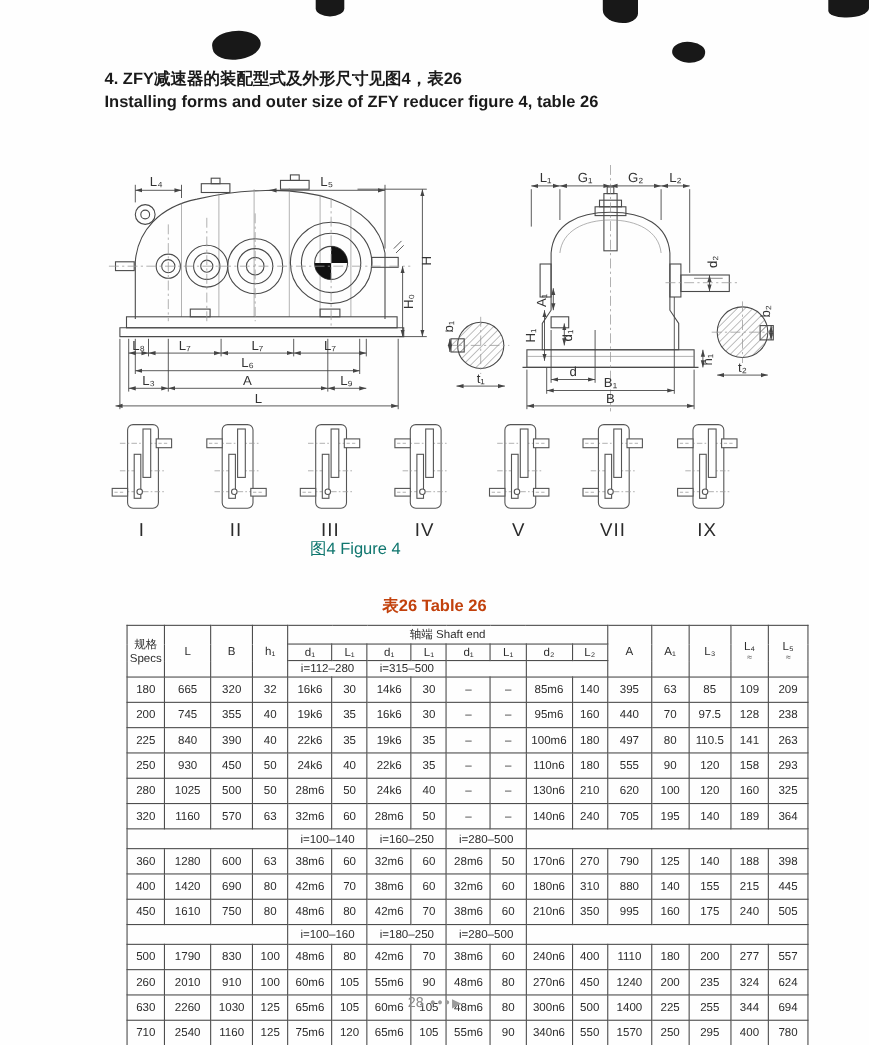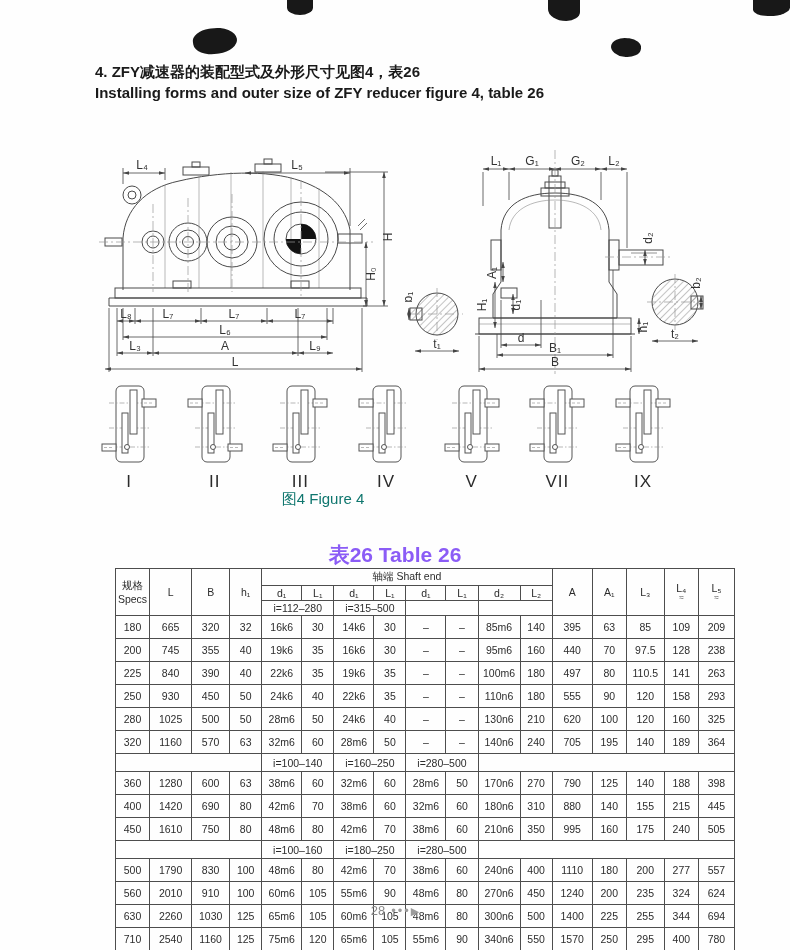--- a/index.html
+++ b/index.html
@@ -12,21 +12,21 @@
   .a3{left:548px;top:0;width:32px;height:21px;border-radius:0 0 45% 60%;}
   .a4{left:611px;top:38px;width:30px;height:19px;border-radius:55% 45% 55% 50%;transform:rotate(7deg);}
   .a5{left:753px;top:0;width:37px;height:16px;border-radius:0 0 55% 40%;}
   .title{position:absolute;left:95px;top:61px;font-size:15px;font-weight:bold;color:#1a1a1a;line-height:1.4;}
   .figure-row{position:absolute;left:95px;top:142px;width:610px;display:flex;justify-content:space-between;}
   svg text{font-family:"Liberation Sans",sans-serif;font-size:12px;fill:#333;}
   .forms-row{position:absolute;left:100px;top:383px;width:572px;display:flex;justify-content:space-between;}
   .form-item{display:flex;flex-direction:column;align-items:center;}
   .form-numeral{margin-top:5px;font-size:17px;color:#2b2b2b;letter-spacing:1px;}
   .fig-caption{position:absolute;left:0;top:490px;width:646px;text-align:center;font-size:15px;color:#0f766e;}
-  .table-title{position:absolute;left:0;top:541px;width:790px;text-align:center;font-size:21px;font-weight:bold;color:#8b5cf6;}
+  .table-title{position:absolute;left:0;top:541px;width:790px;text-align:center;font-size:15px;font-weight:bold;color:#c2410c;}
   table.spec{position:absolute;left:87px;top:568px;width:620px;border-collapse:collapse;table-layout:fixed;
              font-size:10.5px;color:#2c2c2c;margin-left:28px;}
   table.spec th, table.spec td{border:1px solid #4d4d4d;text-align:center;vertical-align:middle;
              padding:1px 0;font-weight:normal;white-space:nowrap;overflow:hidden;}
   table.spec td{height:20px;}
   tr[data-name="ratio-row"] td{height:15px;font-size:10.5px;}
   .hdr-sub{font-size:8px;color:#555;line-height:1;}
   .footer{position:absolute;left:0;top:903px;width:790px;text-align:center;font-size:13px;color:#8a8a8a;}
   .footer .dots{color:#9b9b9b;letter-spacing:2px;margin-left:6px;}
   .footer .arr{color:#9b9b9b;font-size:11px;}
@@ -611,21 +611,21 @@
           <td data-name="table-cell">60</td>
           <td data-name="table-cell">240n6</td>
           <td data-name="table-cell">400</td>
           <td data-name="table-cell">1110</td>
           <td data-name="table-cell">180</td>
           <td data-name="table-cell">200</td>
           <td data-name="table-cell">277</td>
           <td data-name="table-cell">557</td>
         </tr>
         <tr data-name="table-row">
-          <td data-name="table-cell">560</td>
+          <td data-name="table-cell">260</td>
           <td data-name="table-cell">2010</td>
           <td data-name="table-cell">910</td>
           <td data-name="table-cell">100</td>
           <td data-name="table-cell">60m6</td>
           <td data-name="table-cell">105</td>
           <td data-name="table-cell">55m6</td>
           <td data-name="table-cell">90</td>
           <td data-name="table-cell">48m6</td>
           <td data-name="table-cell">80</td>
           <td data-name="table-cell">270n6</td>

